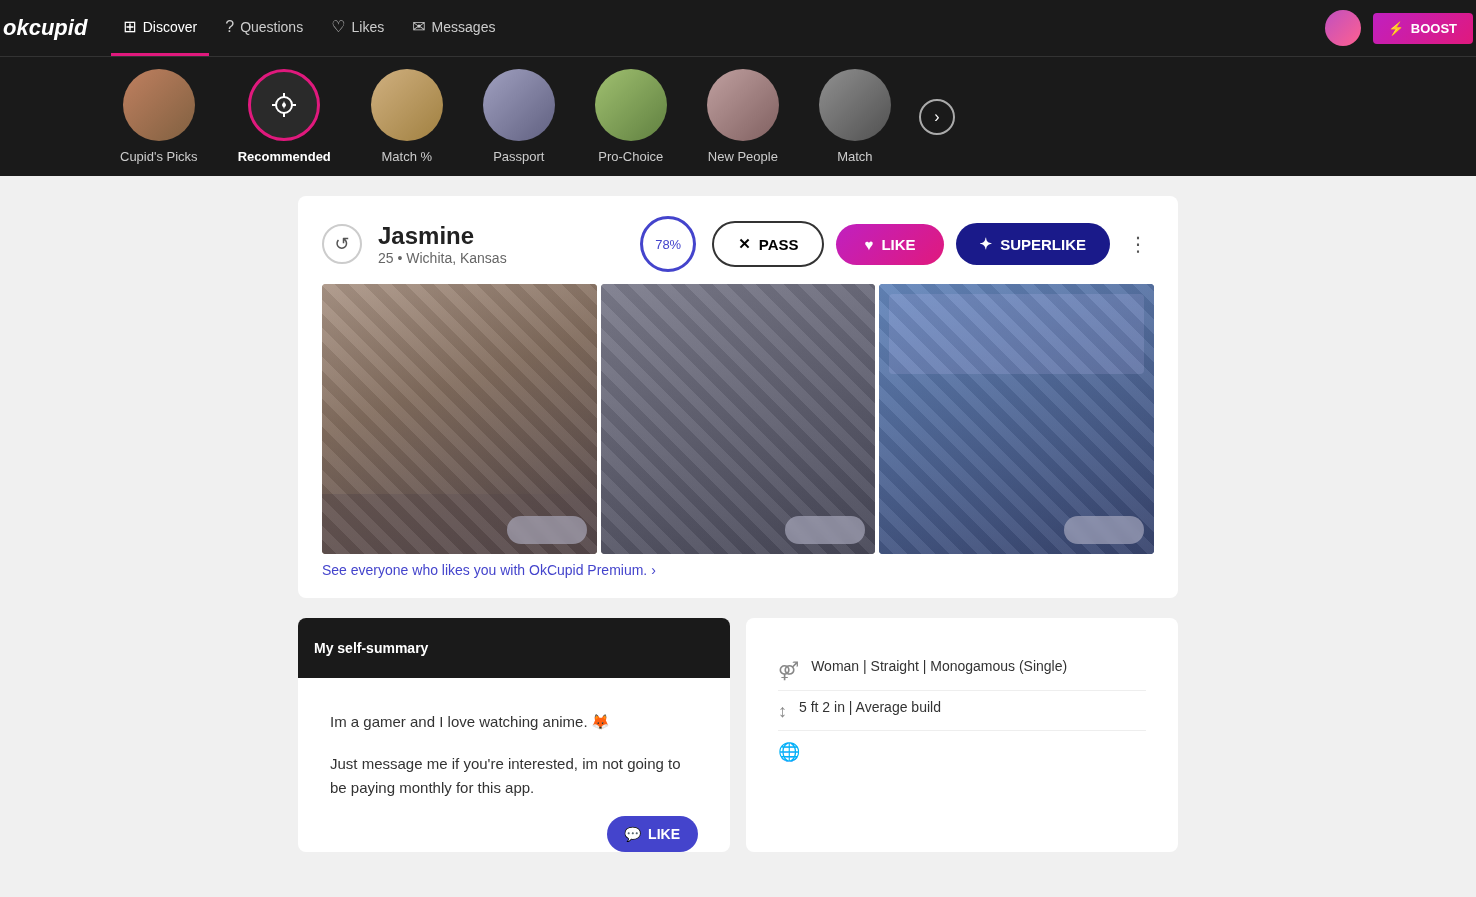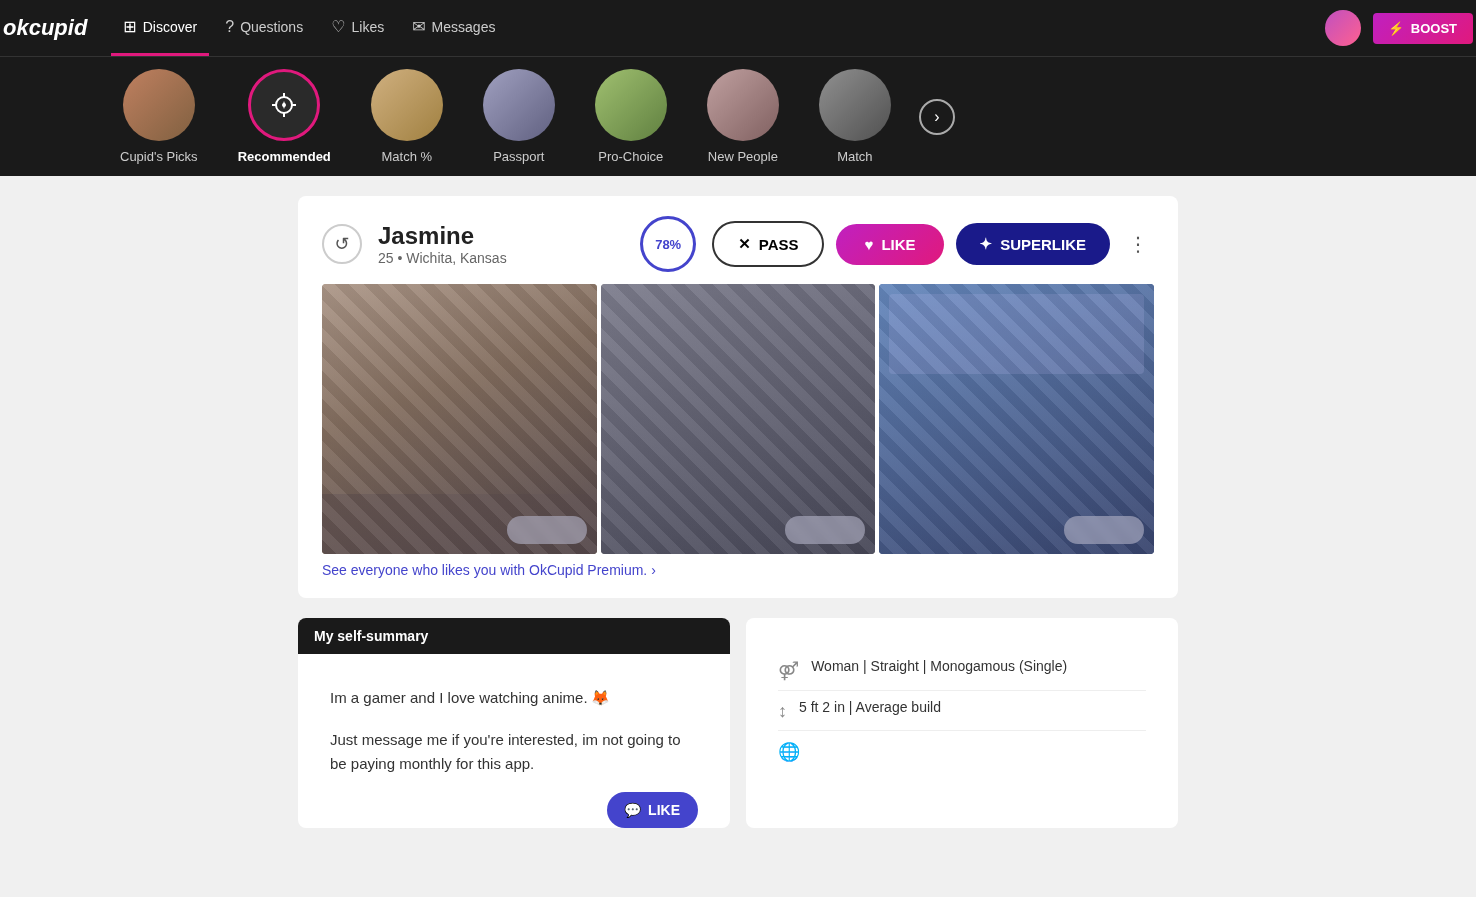--- a/index.html
+++ b/index.html
@@ -185,21 +185,21 @@
     }
     .match-circle {
       width: 56px;
       height: 56px;
       border-radius: 50%;
       border: 3px solid #4444cc;
       display: flex;
       align-items: center;
       justify-content: center;
       font-size: 13px;
-      font-weight: bold;
+      font-weight: normal;
       color: #4444cc;
       flex-shrink: 0;
     }
     .action-buttons {
       display: flex;
       gap: 12px;
       align-items: center;
       margin-left: auto;
     }
     .btn-pass {
@@ -314,21 +314,21 @@
     }
     .section-card {
       background: white;
       border-radius: 8px;
       overflow: hidden;
       flex: 1;
     }
     .section-header {
       background: #1a1a1a;
       color: white;
-      padding: 10px 16px;
+      padding: 22px 16px;
       font-size: 14px;
       font-weight: bold;
     }
     .section-body {
       padding: 32px;
     }
     .self-summary-text {
       color: #333;
       font-size: 15px;
       line-height: 1.6;

